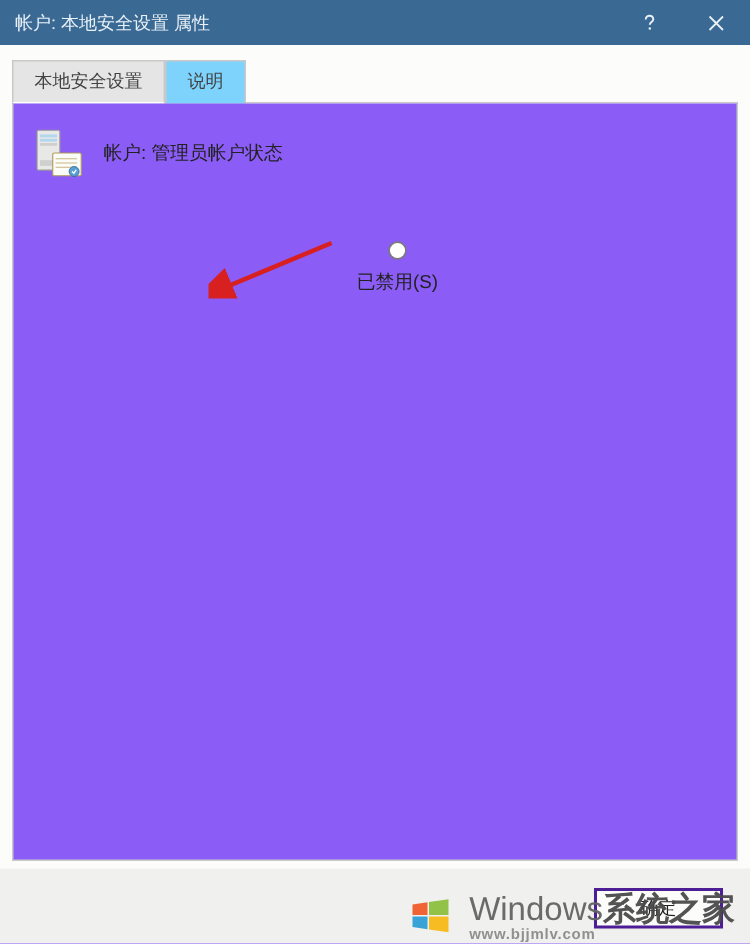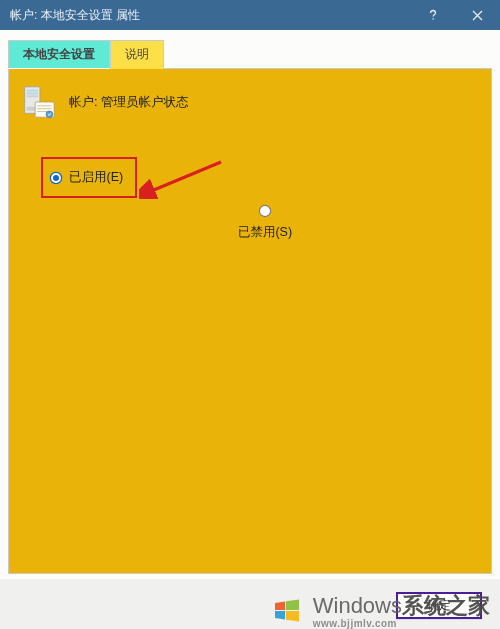--- a/index.html
+++ b/index.html
@@ -56,36 +56,35 @@
       background: #fcfcfb;
       padding: 6px 8px;
     }
     .tabs {
       display: flex;
       border-bottom: 1px solid #c9c9c7;
       margin-top: 3px;
     }
     .tab {
       padding: 5px 14px;
-      background: #fde047;
+      background: #7dd3fc;
       border: 1px solid #c9c9c7;
       border-bottom: none;
       margin-right: 0;
       font-size: 12px;
       position: relative;
       bottom: -1px;
       color: #424242;
     }
     .tab.active {
-      background: #5eead4;
+      background: #e5e5e5;
       border-bottom: 1px solid #fff;
-      font-weight: bold;
     }
     .tab-body {
-      background: #eab308;
+      background: #8b5cf6;
       border: 1px solid #c9c9c7;
       border-top: none;
       height: calc(100% - 32px);
       padding: 14px 10px;
       position: relative;
     }
     .policy-header {
       display: flex;
       align-items: center;
       gap: 12px;
@@ -211,31 +210,20 @@
           <line x1="19" y1="27" x2="34" y2="27" stroke="#c9b67f" stroke-width="0.8"></line>
           <line x1="19" y1="30" x2="34" y2="30" stroke="#c9b67f" stroke-width="0.8"></line>
           <circle cx="32" cy="33" r="3.5" fill="#5a9fd4" stroke="#2e6a9e" stroke-width="0.6"></circle>
           <path d="M30.5 33 L31.8 34.2 L33.5 31.8" stroke="#fff" stroke-width="1" fill="none"></path>
         </svg>
       </div>
       <div class="policy-title">帐户: 管理员帐户状态</div>
     </div>
 
     <div class="radio-group">
-      <div class="highlight-box">
-        <label class="radio-row">
-          <span class="radio-outer">
-            <svg viewBox="0 0 14 14">
-              <circle cx="7" cy="7" r="5.6" fill="#fff" stroke="#1467c8" stroke-width="1.3"></circle>
-              <circle cx="7" cy="7" r="3" fill="#1467c8"></circle>
-            </svg>
-          </span>
-          <span>已启用(E)</span>
-        </label>
-      </div>
       <label class="radio-row below">
         <span class="radio-outer">
           <svg viewBox="0 0 14 14">
             <circle cx="7" cy="7" r="5.6" fill="#fff" stroke="#7a7a78" stroke-width="1.1"></circle>
           </svg>
         </span>
         <span>已禁用(S)</span>
       </label>
     </div>
 

